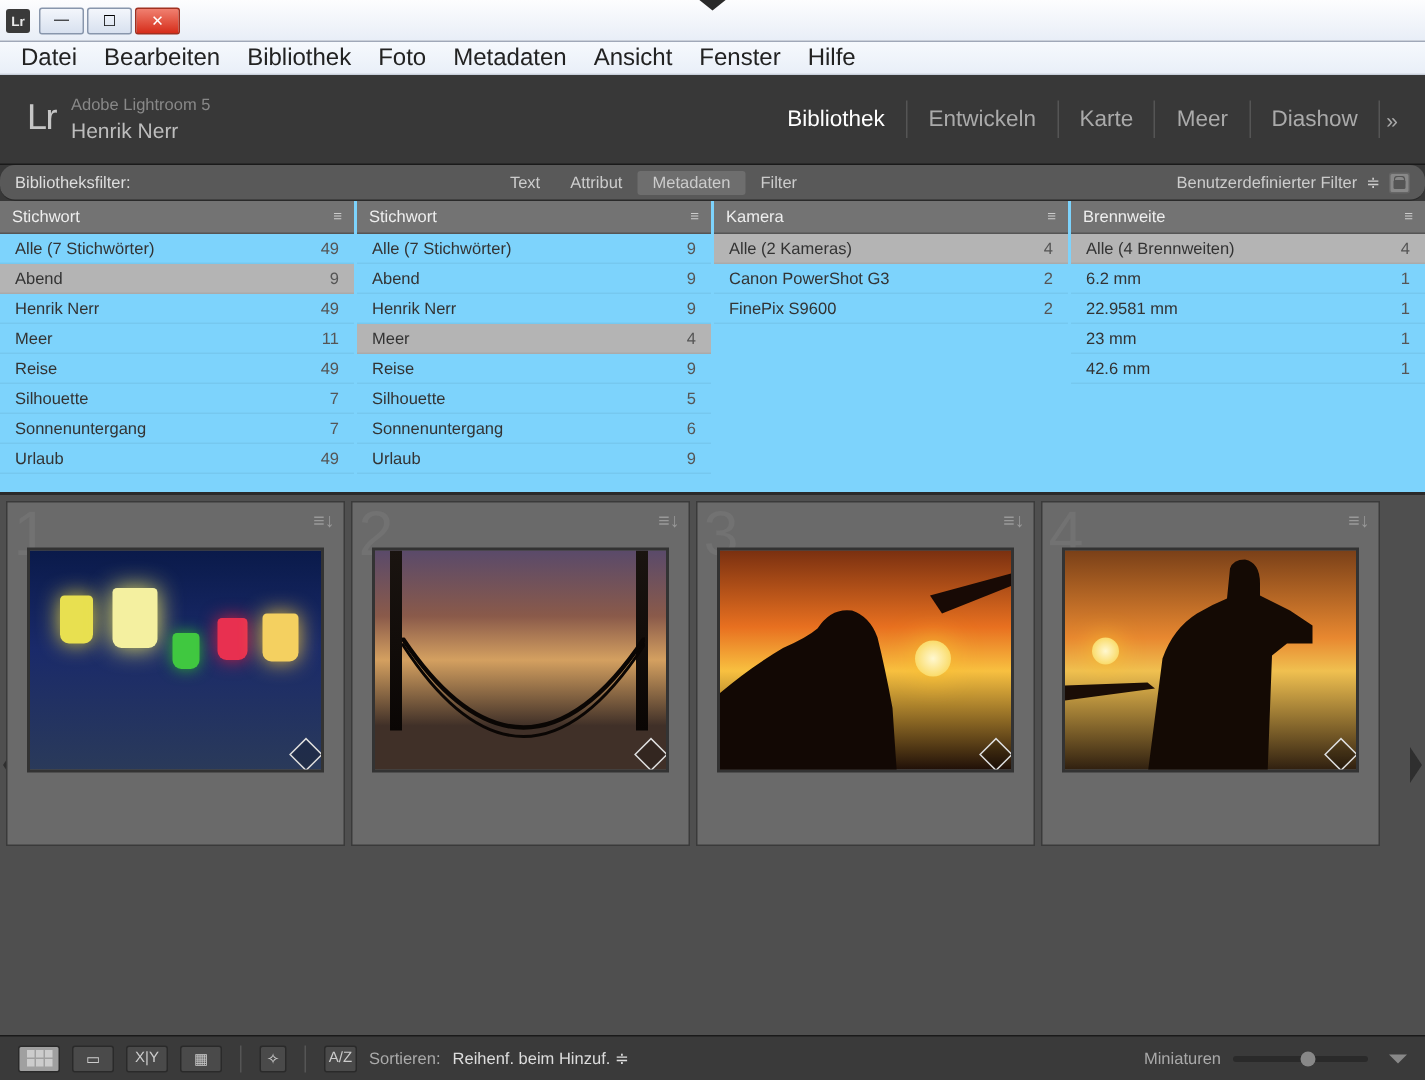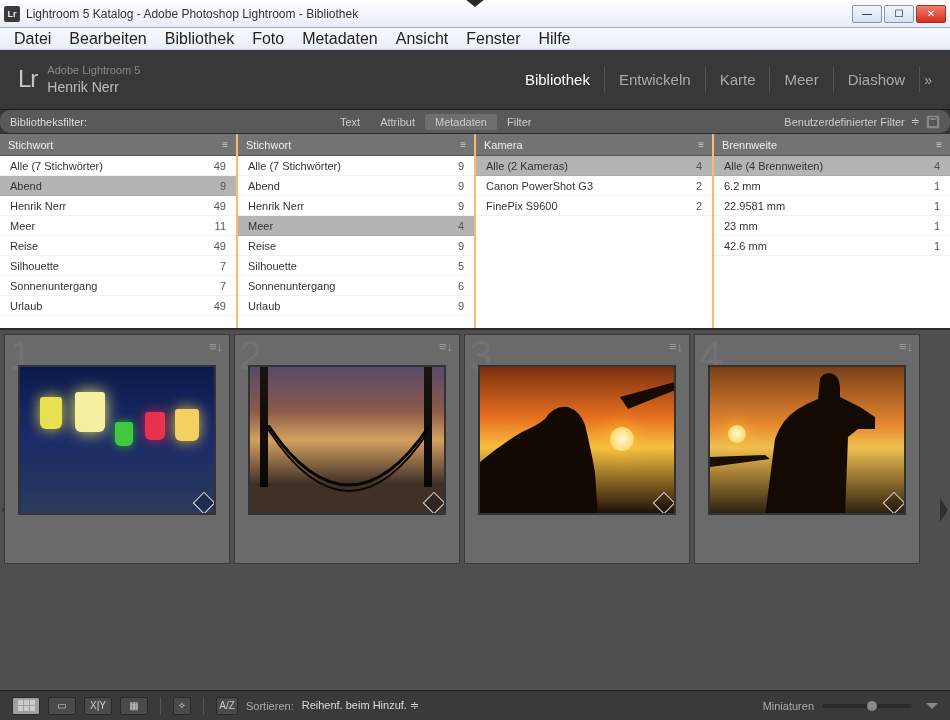--- a/index.html
+++ b/index.html
@@ -36,25 +36,25 @@
 .filterbar .label { margin-right:auto;}
 .filterbar .ftab { padding:2px 10px; color:#ccc;}
 .filterbar .ftab.active { background:#6e6e6e; border-radius:2px;}
 .filterbar .custom { margin-left:auto; display:flex; align-items:center; gap:6px; color:#ccc;text-align:right;}
 .lock-icon { width:14px; height:14px; background:#888; border:1px solid #666; border-radius:2px; position:relative; display:flex; align-items:center; justify-content:center;}
 .lock-icon::before { content:""; width:6px; height:5px; border:1.5px solid #555; border-bottom:none; border-radius:3px 3px 0 0; position:absolute; top:1px;}
 .lock-icon::after { content:""; width:8px; height:6px; background:#555; position:absolute; bottom:2px; border-radius:1px;}
 
 
 .filter-columns { height:196px; background:#5f5f5f; display:flex; gap:0; border-bottom:2px solid #2a2a2a;}
-.fcol { flex:1; border-right:2px solid #fdba74; display:flex; flex-direction:column; position:relative;}
+.fcol { flex:1; border-right:2px solid #7dd3fc; display:flex; flex-direction:column; position:relative;}
 .fcol:last-child { border-right:none;}
 .fcol-header { height:22px; background:#737373; display:flex; align-items:center; padding:0 8px; font-size:11px; color:#eee; border-bottom:1px solid #555; justify-content:space-between;}
 .fcol-header .sort-icon { color:#ccc; font-size:10px;}
-.fcol-body { flex:1; overflow:hidden; background:#ffffff;}
+.fcol-body { flex:1; overflow:hidden; background:#7dd3fc;}
 .frow { height:20px; display:flex; align-items:center; padding:0 10px; font-size:11px; color:#333; justify-content:space-between; border-bottom:1px solid rgba(0,0,0,0.05);}
 .frow.selected { background:#b4b4b4;}
 .frow .count { color:#555;}
 
 
 .grid-area { flex:1; background:#4f4f4f; position:relative; display:flex; align-items:flex-start; padding:4px; gap:4px; overflow:hidden;}
 .grid-arrow { position:absolute; top:50%; transform:translateY(-50%); width:0; height:0; border-top:12px solid transparent; border-bottom:12px solid transparent;}
 .grid-arrow.left { left:2px; border-right:8px solid #2f2f2f;}
 .grid-arrow.right { right:2px; border-left:8px solid #2f2f2f;}
 .cell { width:226px; height:230px; background:#6a6a6a; border:1px solid #3a3a3a; position:relative; padding:4px;}
@@ -79,21 +79,20 @@
 .slider .knob { width:10px; height:10px; background:#888; border-radius:50%; position:absolute; top:-3px; left:50%;}
 .triangle-down { width:0;height:0;border-left:6px solid transparent;border-right:6px solid transparent;border-top:6px solid #888; margin-left:6px;}
 .grid-icon-boxes { display:grid; grid-template-columns:repeat(3,5px); grid-template-rows:repeat(2,5px); gap:1px;}
 .grid-icon-boxes div { background:#ccc;}
 </style>
 </head>
 <body>
 
 <div class="titlebar">
   <div class="app-icon">Lr</div>
-  <div class="title">Lightroom 5 Katalog - Adobe Photoshop Lightroom - Bibliothek</div>
   <div class="win-buttons">
     <div class="win-btn">—</div>
     <div class="win-btn">☐</div>
     <div class="win-btn close">✕</div>
   </div>
 </div>
 
 <div class="menubar">
   <span>Datei</span>
   <span>Bearbeiten</span>

